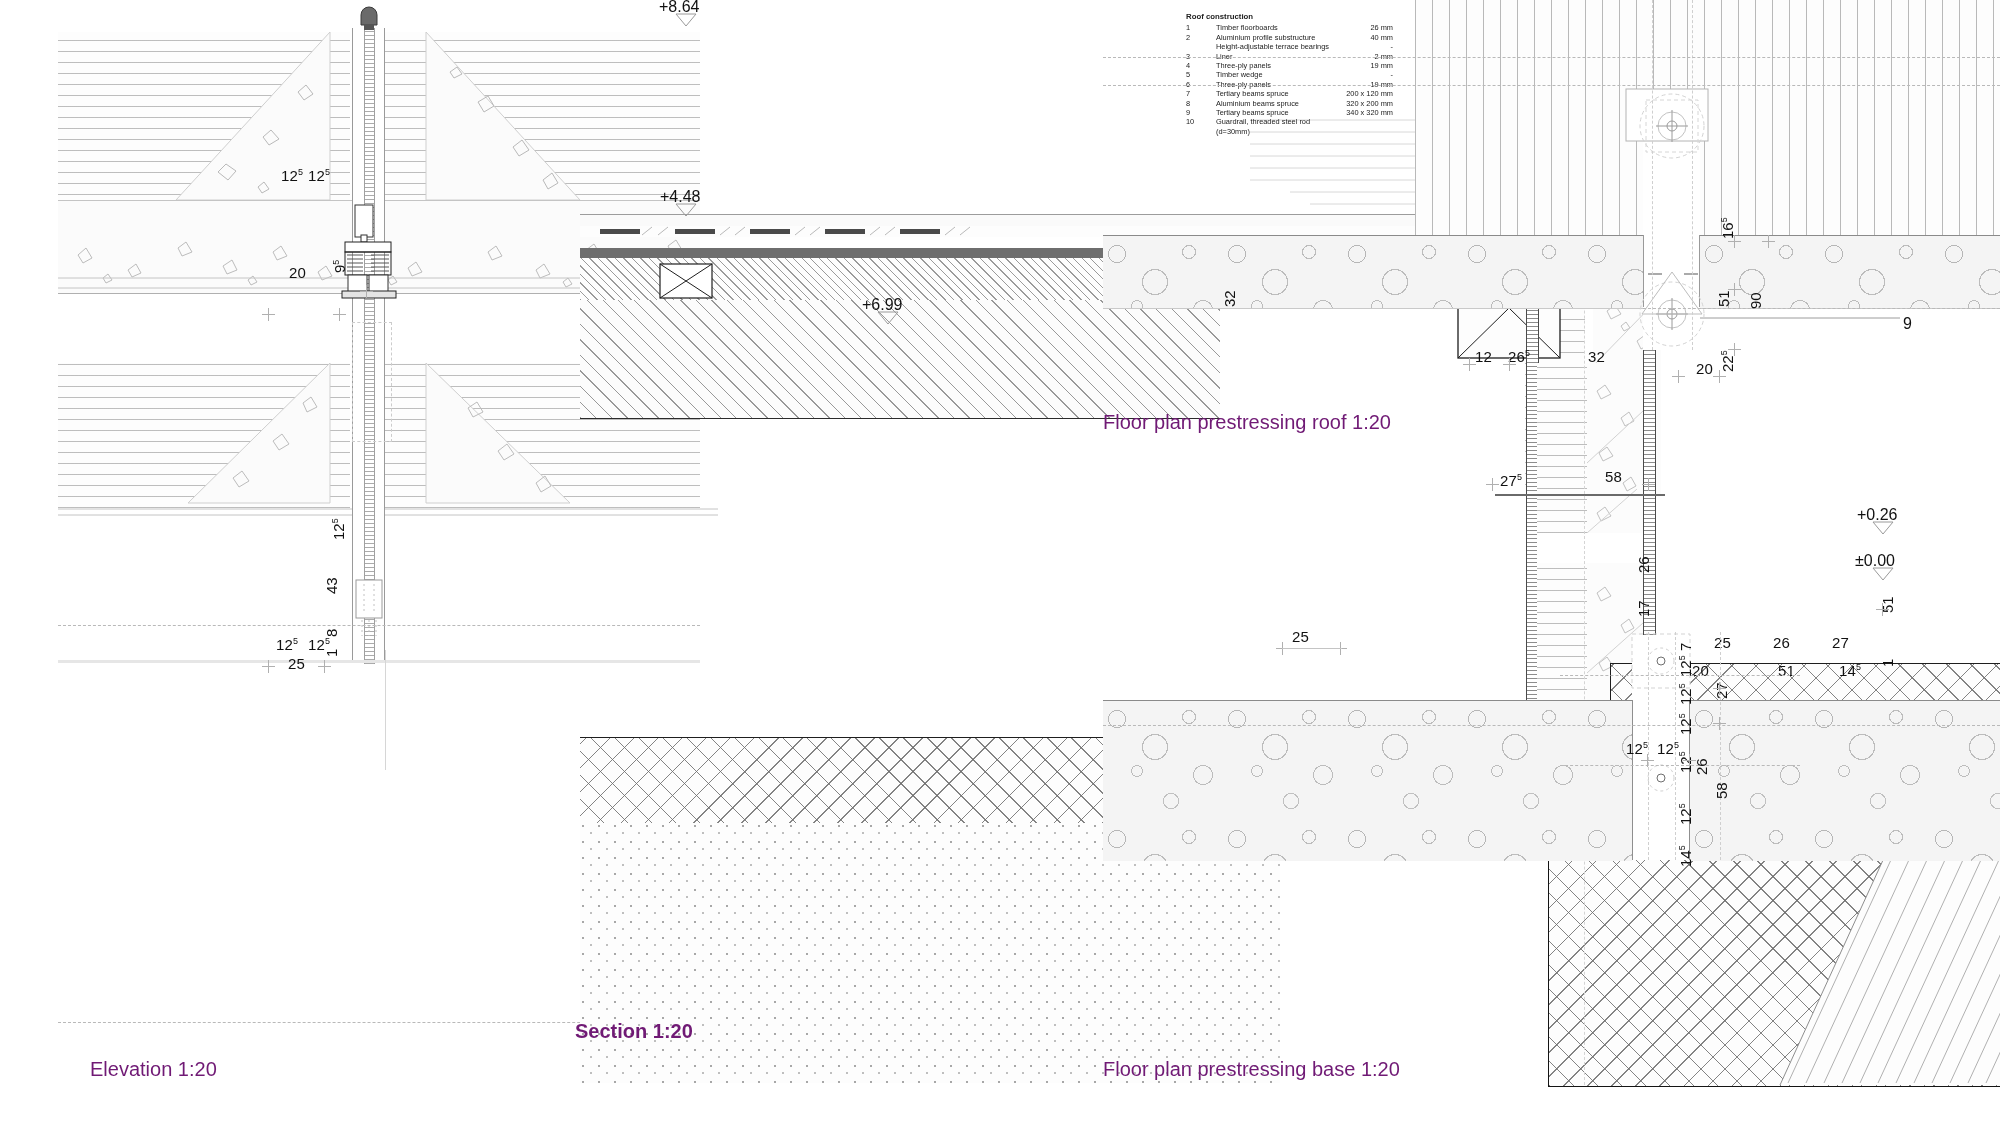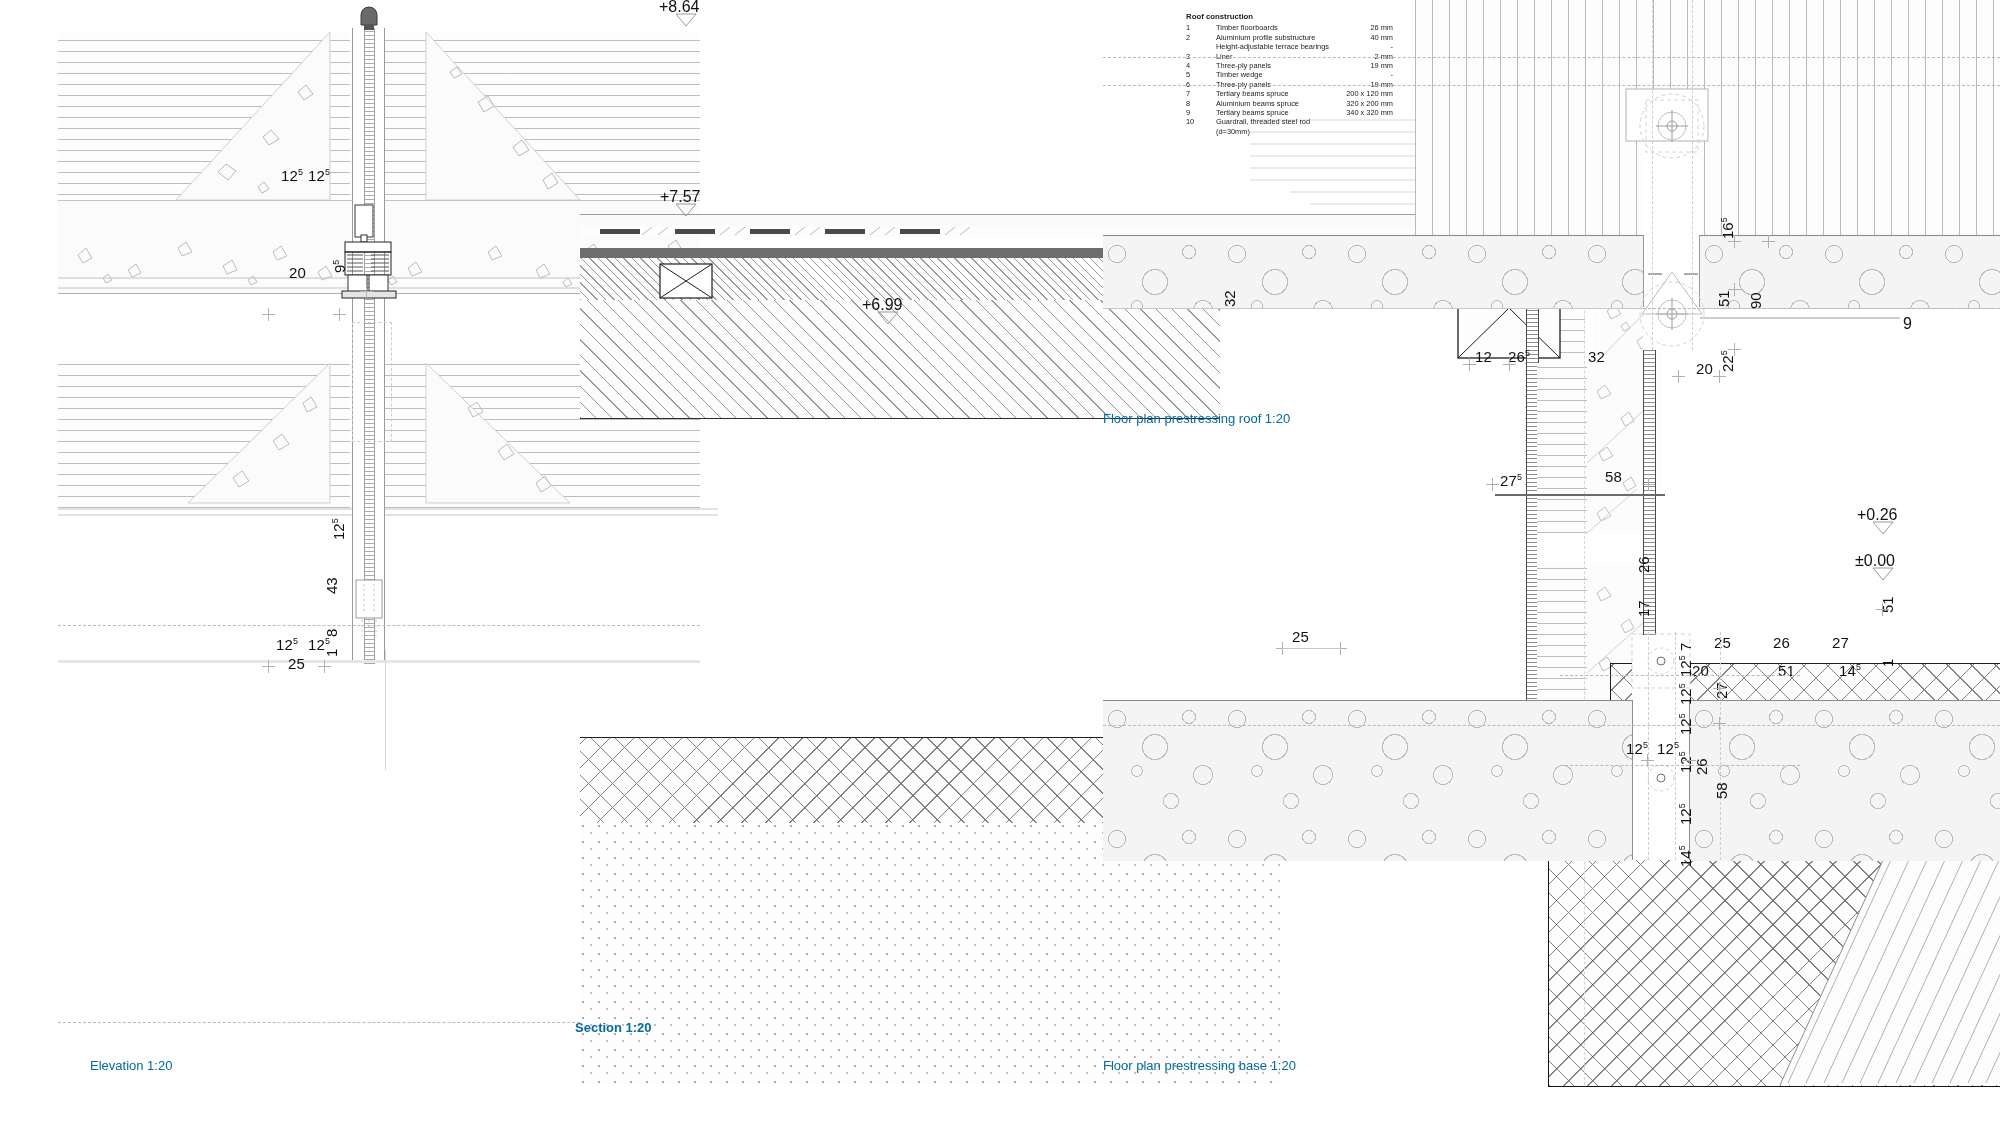--- a/index.html
+++ b/index.html
@@ -7,21 +7,21 @@
        font-family:"Liberation Sans","DejaVu Sans",sans-serif;color:#1a1a1a;}
   .panel{position:absolute;}
 
   
   .dim{position:absolute;font-size:15px;color:#111;white-space:nowrap;letter-spacing:.2px;}
   .dim sup{font-size:9px;vertical-align:super;}
   .dimv{position:absolute;font-size:15px;color:#111;white-space:nowrap;
         transform:rotate(-90deg);transform-origin:left bottom;}
   .dimv sup{font-size:9px;vertical-align:super;}
   .lvl{position:absolute;font-size:16px;color:#111;white-space:nowrap;}
-  .caption{position:absolute;font-size:13px;color:#0369a1;white-space:nowrap;}
+  .caption{position:absolute;font-size:20px;color:#701a75;white-space:nowrap;}
 
   .ln{position:absolute;background:#000;}
   .hair{position:absolute;background:#c9c9c9;}
   .dk{position:absolute;background:#555;}
   .fill-grey{position:absolute;background:#6e6e6e;}
   .white{position:absolute;background:#fff;}
 
   
   .axisv{position:absolute;width:0;border-left:1px dashed #b9b9b9;}
   .axish{position:absolute;height:0;border-top:1px dashed #b9b9b9;}
@@ -501,21 +501,21 @@
       <line x1="180" y1="233" x2="400" y2="233"></line>
       <line x1="176" y1="258" x2="400" y2="258"></line>
       <line x1="176" y1="202" x2="400" y2="202"></line>
     </g>
   </svg>
 
   <span class="lvl" style="left:39px;top:-2px;">+8.64</span>
   <svg style="position:absolute;left:56px;top:14px;" width="22" height="14">
     <polygon points="0,0 20,0 10,12" fill="none" stroke="#9a9a9a" stroke-width="1"></polygon>
   </svg>
-  <span class="lvl" style="left:40px;top:188px;">+7.57</span>
+  <span class="lvl" style="left:40px;top:188px;">+4.48</span>
   <svg style="position:absolute;left:56px;top:204px;" width="22" height="14">
     <polygon points="0,0 20,0 10,12" fill="none" stroke="#9a9a9a" stroke-width="1"></polygon>
   </svg>
   <span class="lvl" style="left:242px;top:296px;">+6.99</span>
   <svg style="position:absolute;left:258px;top:312px;" width="22" height="14">
     <polygon points="0,0 20,0 10,12" fill="none" stroke="#9a9a9a" stroke-width="1"></polygon>
   </svg>
   <span class="lvl" style="left:1237px;top:506px;">+0.26</span>
   <svg style="position:absolute;left:1253px;top:522px;" width="22" height="14">
     <polygon points="0,0 20,0 10,12" fill="none" stroke="#9a9a9a" stroke-width="1"></polygon>

